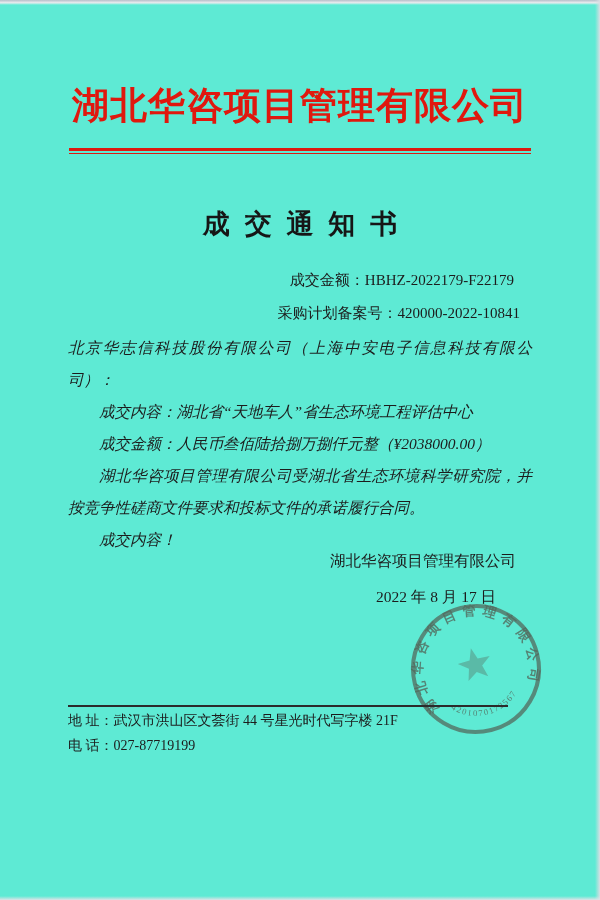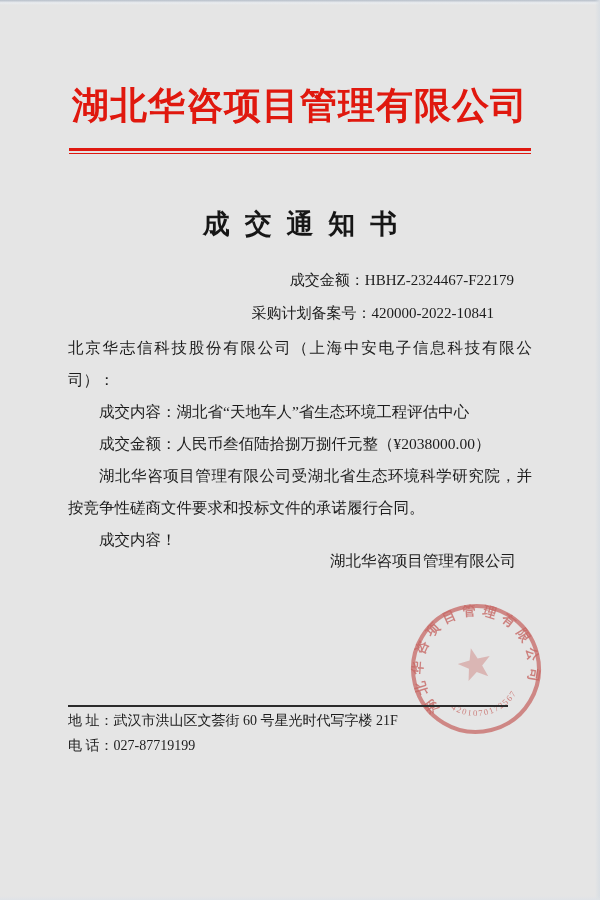--- a/index.html
+++ b/index.html
@@ -1,21 +1,21 @@
 <!DOCTYPE html>
 <html><head>
 <meta charset="utf-8">
 <style>
   html,body{margin:0;padding:0;}
   body{
     width:600px;height:900px;position:relative;overflow:hidden;
     background:#fdfdfd;color:#1c1c1c;
     font-family:"Liberation Serif","DejaVu Serif",serif;
   }
-  .paper{position:absolute;inset:0;background:#e5e5e5;}
+  .paper{position:absolute;inset:0;background:#5eead4;}
   .edge-top{position:absolute;top:0;left:0;right:0;height:5px;
     background:linear-gradient(180deg,#b6bec9 0%,#e9ecef 55%,rgba(255,255,255,0) 100%);}
   .edge-right{position:absolute;top:0;right:0;bottom:0;width:5px;
     background:linear-gradient(270deg,#d9dee3 0%,rgba(255,255,255,0) 100%);}
   .edge-bottom{position:absolute;left:0;right:0;bottom:0;height:4px;
     background:linear-gradient(0deg,#dfe3e7 0%,rgba(255,255,255,0) 100%);}
 
   .company-header{
     margin:86px 0 0;text-align:center;
     font-size:37px;line-height:40px;font-weight:bold;
@@ -28,29 +28,29 @@
     border-bottom:1.5px solid #df1810;
   }
   .doc-title{
     margin:54px 0 0;text-align:center;
     font-size:27px;line-height:36px;font-weight:bold;color:#161616;
     letter-spacing:0.55em;text-indent:0.55em;font-family:Liberation Mono, monospace;
   }
   .meta{margin-top:20px;font-size:15px;}
   .meta-line{line-height:33px;text-align:right;white-space:nowrap;}
   .meta-line.l1{padding-right:86px;}
-  .meta-line.l2{padding-right:106px;}
+  .meta-line.l2{padding-right:80px;}
 
   .content{
     margin:2px 68px 0;width:464px;
     font-size:15.5px;line-height:32px;text-align:justify;
     text-justify:inter-ideograph;
   }
   .indent{text-indent:2em;}
-  .content p{margin:0;}
+  .content p{margin:0;font-style:italic;}
 
   .sig{margin-top:-6px;text-align:right;font-size:15.5px;position:relative;z-index:1;}
   .sig-company{padding-right:84px;line-height:22px;}
   .sig-date{padding-right:104px;line-height:22px;margin-top:14px;}
 
   .stamp{
     position:absolute;left:408px;top:601px;width:136px;height:136px;
     transform:rotate(-14deg);
     mix-blend-mode:multiply;opacity:0.88;z-index:2;pointer-events:none;
   }
@@ -66,37 +66,38 @@
 <div class="paper">
 
   <h1 class="company-header">湖北华咨项目管理有限公司</h1>
 
   <div class="rule"></div>
 
   <h2 class="doc-title">成交通知书</h2>
 
   <div class="meta">
     <div class="meta-line l1">
-      <span>成交金额：</span><span>HBHZ-2324467-F22179</span>
+      <span>成交金额：</span><span>HBHZ-2022179-F22179</span>
     </div>
     <div class="meta-line l2">
       <span>采购计划备案号：</span><span>420000-2022-10841</span>
     </div>
   </div>
 
   <div class="content">
     <p>北京华志信科技股份有限公司（上海中安电子信息科技有限公司）：</p>
     <p class="indent">成交内容：湖北省“天地车人”省生态环境工程评估中心</p>
     <p class="indent">成交金额：人民币叁佰陆拾捌万捌仟元整（¥2038000.00）</p>
     <p class="indent">湖北华咨项目管理有限公司受湖北省生态环境科学研究院，并按竞争性磋商文件要求和投标文件的承诺履行合同。</p>
     <p class="indent">成交内容！</p>
   </div>
 
   <div class="sig">
     <div class="sig-company">湖北华咨项目管理有限公司</div>
+    <div class="sig-date">2022 年 8 月 17 日</div>
   </div>
 
   <div class="stamp">
     <svg width="136" height="136" viewBox="0 0 134 134" xmlns="http://www.w3.org/2000/svg">
       <defs>
         <path id="sealTopArc" d="M 21,93 A 53,53 0 1 1 113,93" fill="none"></path>
         <path id="sealBottomArc" d="M 31,96 A 46,46 0 0 0 103,96" fill="none"></path>
       </defs>
       <circle cx="67" cy="67" r="62" fill="none" stroke="#d9605c" stroke-width="4" opacity="0.75"></circle>
       <polygon points="67,46 71.1,57.3 83.2,57.8 73.7,65.2 77,76.8 67,70 57,76.8 60.3,65.2 50.8,57.8 62.9,57.3" fill="#d9605c" opacity="0.38"></polygon>
@@ -105,21 +106,21 @@
       </text>
       <text font-size="8.5" fill="#d9605c" opacity="0.8" letter-spacing="1.5" font-family="Liberation Serif, DejaVu Serif, serif">
         <textPath href="#sealBottomArc" startOffset="50%" text-anchor="middle">4201070172567</textPath>
       </text>
     </svg>
   </div>
 
   <div class="footer">
     <div class="footer-rule"></div>
     <div class="footer-line">
-      <span>地 址：</span><span>武汉市洪山区文荟街 60 号星光时代写字楼 21F</span>
+      <span>地 址：</span><span>武汉市洪山区文荟街 44 号星光时代写字楼 21F</span>
     </div>
     <div class="footer-line">
       <span>电 话：</span><span>027-87719199</span>
     </div>
   </div>
 
   <div class="edge-top"></div>
   <div class="edge-right"></div>
   <div class="edge-bottom"></div>
 </div>

